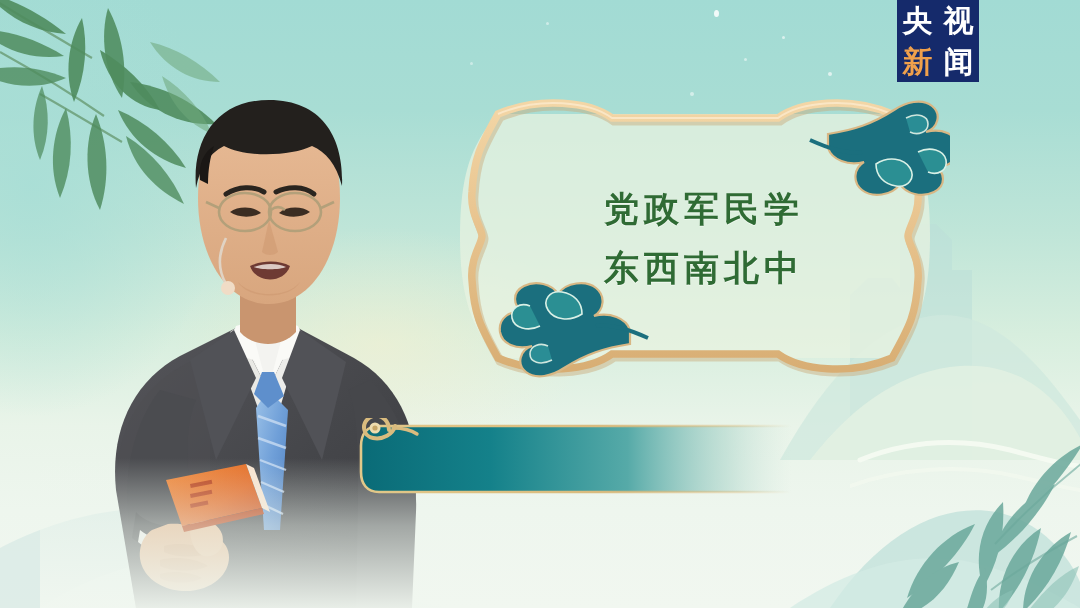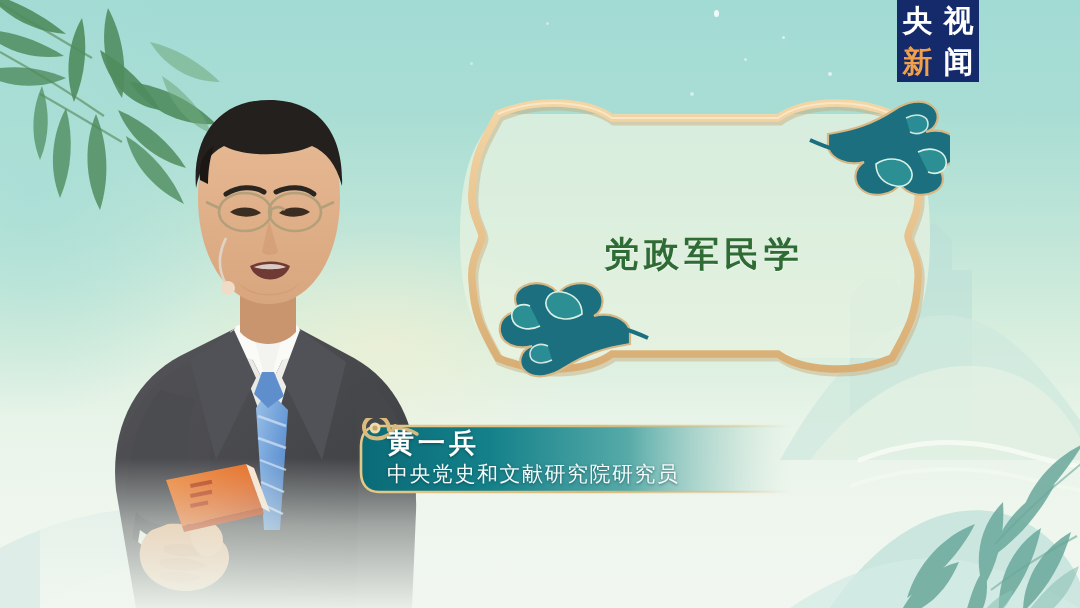--- a/index.html
+++ b/index.html
@@ -54,21 +54,21 @@
     background:linear-gradient(to bottom, rgba(238,246,238,0) 0%, rgba(238,246,238,.55) 45%, rgba(241,247,240,.95) 100%);
     pointer-events:none;
   }
 
   
   #quote-frame {
     position:absolute; left:440px; top:88px; width:510px; height:296px;
   }
   #quote-frame .frame-svg { position:absolute; left:0; top:0; }
   .quote-text {
-    position:absolute; left:0; top:16px; width:510px; height:296px;
+    position:absolute; left:0; top:0; width:510px; height:296px;
     display:flex; flex-direction:column; align-items:center; justify-content:center;
     gap:18px;
     padding-left:18px; padding-top:4px;
   }
   .qline {
     color:#2f6b34;
     font-family:"DejaVu Serif", serif;
     font-weight:700;
     font-size:35px;
     letter-spacing:5px;
@@ -410,20 +410,21 @@
                  C38 78 22 72 18 60 Z" fill="#1b6f7e" stroke="#d8b784" stroke-width="2.2"></path>
         <path d="M96 30 C108 24 118 28 118 36 C118 44 108 48 100 44" fill="#2a8d95" stroke="#cfe6dd" stroke-width="1.6"></path>
         <path d="M66 76 C78 68 94 70 100 80 C106 90 98 100 86 98 C74 96 66 88 66 76 Z" fill="#2b8f93" stroke="#d9f0e6" stroke-width="1.6"></path>
         <path d="M108 64 C120 58 134 62 136 72 C138 82 128 88 118 84" fill="#2b8f93" stroke="#d9f0e6" stroke-width="1.6"></path>
         <path d="M0 52 C18 60 34 66 52 64" fill="none" stroke="#1b6f7e" stroke-width="4"></path>
       </g>
     </svg>
 
     <div class="quote-text">
       <div class="qline">党政军民学</div>
+      <div class="qline">东西南北中</div>
     </div>
   </div>
 
   <div id="name-plate">
     <svg class="plate-bg" width="434" height="82" viewBox="0 0 434 82">
       <defs>
         <linearGradient id="plateG" x1="0" y1="0" x2="1" y2="0">
           <stop offset="0%" stop-color="#0a6b77"></stop>
           <stop offset="30%" stop-color="#14818a"></stop>
           <stop offset="62%" stop-color="#56aaa8"></stop>
@@ -440,24 +441,20 @@
       <path d="M22 8 L434 8 L434 74 L22 74 C10 74 4 66 4 54 L4 28 C4 16 10 8 22 8 Z" fill="url(#plateG)"></path>
       <path d="M22 8 L434 8 M22 74 L434 74 M22 8 C10 8 4 16 4 28 L4 54 C4 66 10 74 22 74" fill="none" stroke="url(#plateEdge)" stroke-width="2.6"></path>
 
       <g transform="translate(2,-10)">
         <path d="M30 22 C30 10 18 4 10 10 C2 16 4 28 14 30 C24 32 34 26 36 18" fill="none" stroke="#d9bb7e" stroke-width="4" stroke-linecap="round"></path>
         <circle cx="16" cy="20" r="5.5" fill="#eedcae"></circle>
         <circle cx="16" cy="20" r="2.6" fill="#c7a667"></circle>
         <path d="M34 20 C44 20 52 22 58 26" fill="none" stroke="#d9bb7e" stroke-width="3.4" stroke-linecap="round"></path>
       </g>
     </svg>
-    <div class="plate-text">
-      <div class="plate-name">黄一兵</div>
-      <div class="plate-title">中央党史和文献研究院研究员</div>
-    </div>
   </div>
 
   <div id="logo">
     <span>央</span>
     <span>视</span>
     <span class="accent">新</span>
     <span>闻</span>
   </div>
 
 </div>

